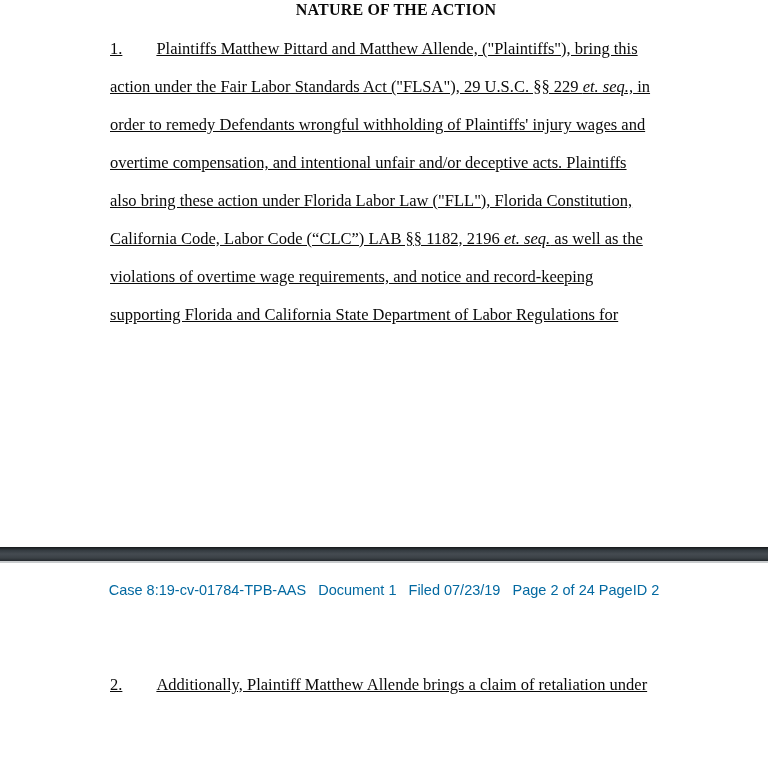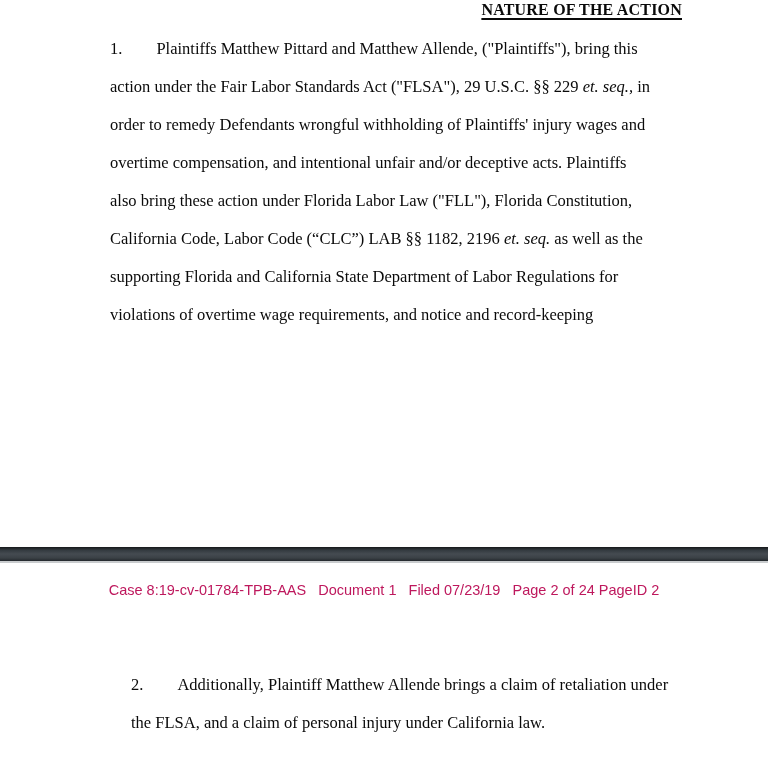--- a/index.html
+++ b/index.html
@@ -13,39 +13,39 @@
     position: relative;
     overflow: hidden;
     font-family: "Liberation Serif", serif;
     color: #0a0a0a;
   }
   .doc-heading {
     position: absolute;
     top: 1px;
     left: 110px;
     width: 572px;
-    text-align: right;
+    text-align: center;
     font-size: 16px;
     font-weight: bold;
     letter-spacing: 0.2px;
-    text-decoration: underline;
     text-decoration-thickness: 2px;
     text-underline-offset: 3px;
     white-space: nowrap;
   }
   .para {
     position: absolute;
     left: 110px;
     width: 585px;
     font-size: 16.5px;
     line-height: 38px;
     white-space: nowrap;
+    text-decoration: underline;
   }
   .para-top    { top: 30px; }
-  .para-p2     { top: 666px; margin-left: 21px; }
+  .para-p2     { top: 666px; }
   .doc-line { height: 38px; }
   .doc-line .italic { font-style: italic; }
   .doc-line .tab { display: inline-block; width: 34px; }
   .page-separator {
     position: absolute;
     top: 547px;
     left: 0;
     width: 768px;
     height: 14px;
     background: linear-gradient(180deg,
@@ -59,21 +59,21 @@
   }
   .case-stamp {
     position: absolute;
     top: 581px;
     left: 0;
     width: 768px;
     text-align: center;
     font-family: "Liberation Sans", sans-serif;
     font-size: 14.5px;
     line-height: 18px;
-    color: #be185d;
+    color: #0369a1;
     white-space: pre;
   }
   .page-region {
     position: absolute;
     left: 0;
     width: 768px;
     background: #ffffff;
   }
   .page-region-1 { top: 0; height: 547px; }
   .page-region-2 { top: 563px; height: 219px; }
@@ -83,27 +83,26 @@
 
 <div class="page-region page-region-1">
   <div class="doc-heading">NATURE OF THE ACTION</div>
   <div class="para para-top">
       <div class="doc-line"><span>1.</span><span class="tab"></span><span>Plaintiffs Matthew Pittard and Matthew Allende, ("Plaintiffs"), bring this</span></div>
       <div class="doc-line"><span>action under the Fair Labor Standards Act ("FLSA"), 29 U.S.C. §§ 229 </span><span class="italic">et. seq.,</span><span> in</span></div>
       <div class="doc-line"><span>order to remedy Defendants wrongful withholding of Plaintiffs' injury wages and</span></div>
       <div class="doc-line"><span>overtime compensation, and intentional unfair and/or deceptive acts. Plaintiffs</span></div>
       <div class="doc-line"><span>also bring these action under Florida Labor Law ("FLL"), Florida Constitution,</span></div>
       <div class="doc-line"><span>California Code, Labor Code (“CLC”) LAB §§ 1182, 2196 </span><span class="italic">et. seq.</span><span> as well as the</span></div>
+      <div class="doc-line"><span>violations of overtime wage requirements, and notice and record-keeping</span></div>
       <div class="doc-line"><span>supporting Florida and California State Department of Labor Regulations for</span></div>
-      <div class="doc-line"><span>violations of overtime wage requirements, and notice and record-keeping</span></div>
     </div>
 </div>
 
 <div class="page-separator"></div>
 
 <div class="page-region page-region-2"></div>
 
 <div class="case-stamp">Case 8:19-cv-01784-TPB-AAS   Document 1   Filed 07/23/19   Page 2 of 24 PageID 2</div>
 
 <div class="para para-p2">
     <div class="doc-line"><span>2.</span><span class="tab"></span><span>Additionally, Plaintiff Matthew Allende brings a claim of retaliation under</span></div>
-    <div class="doc-line"><span>the FLSA, and a claim of personal injury under California law.</span></div>
   </div>
 
 </body></html>

